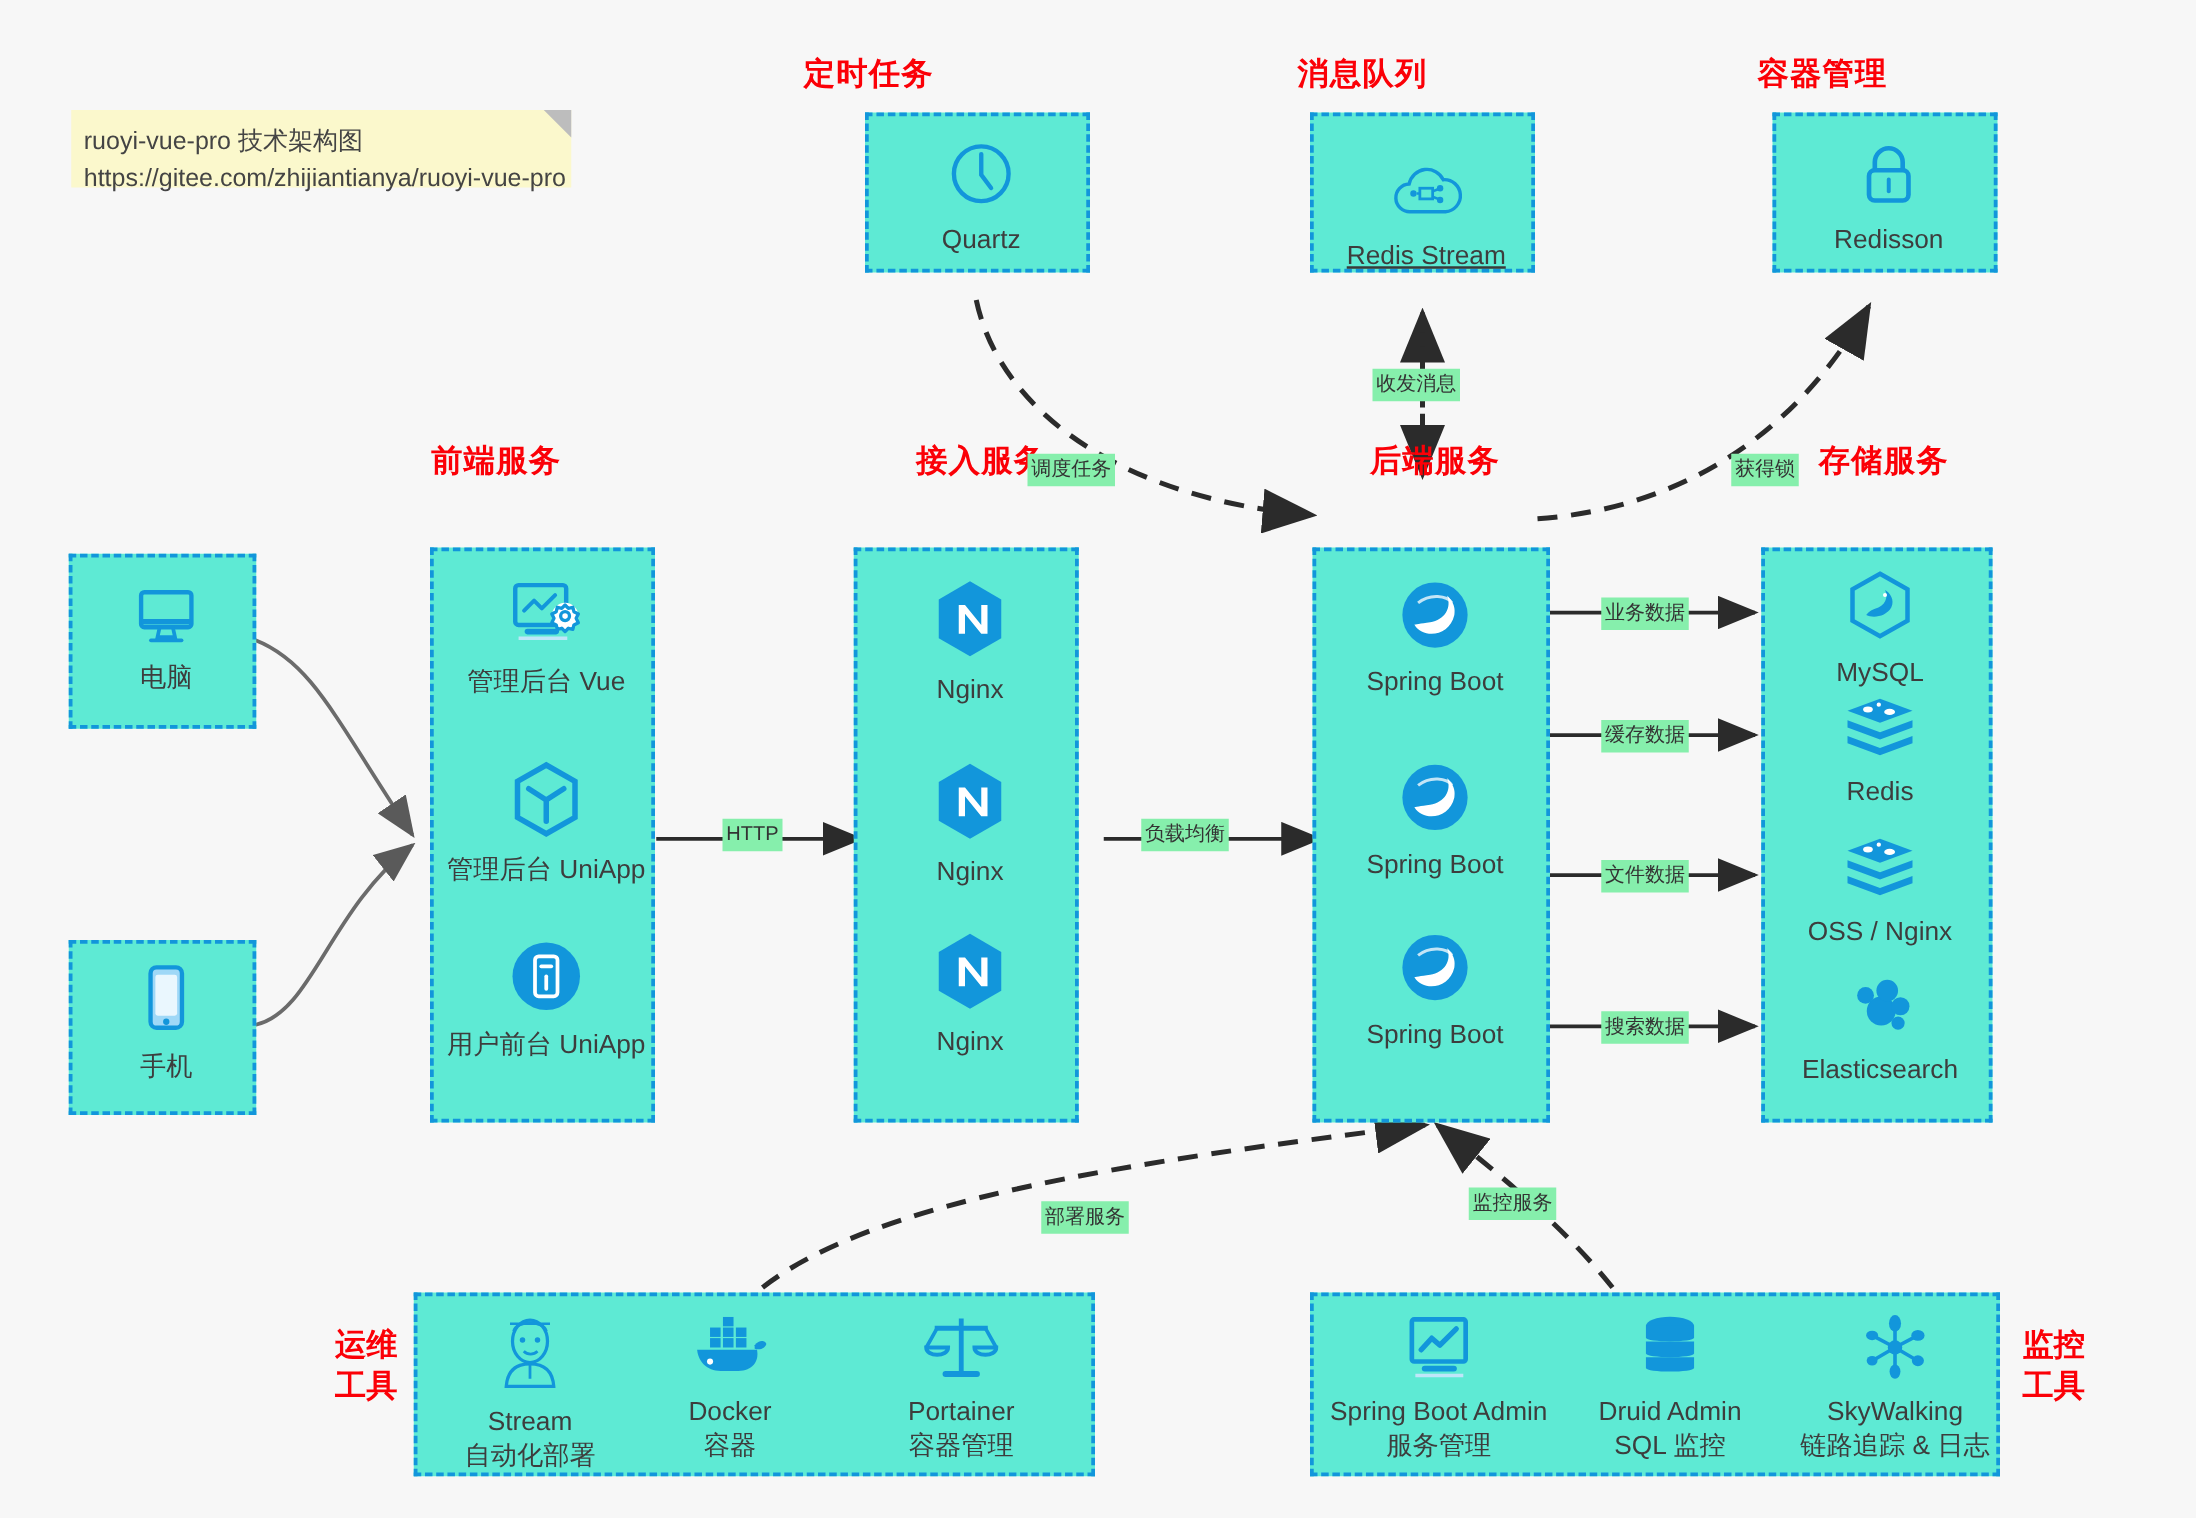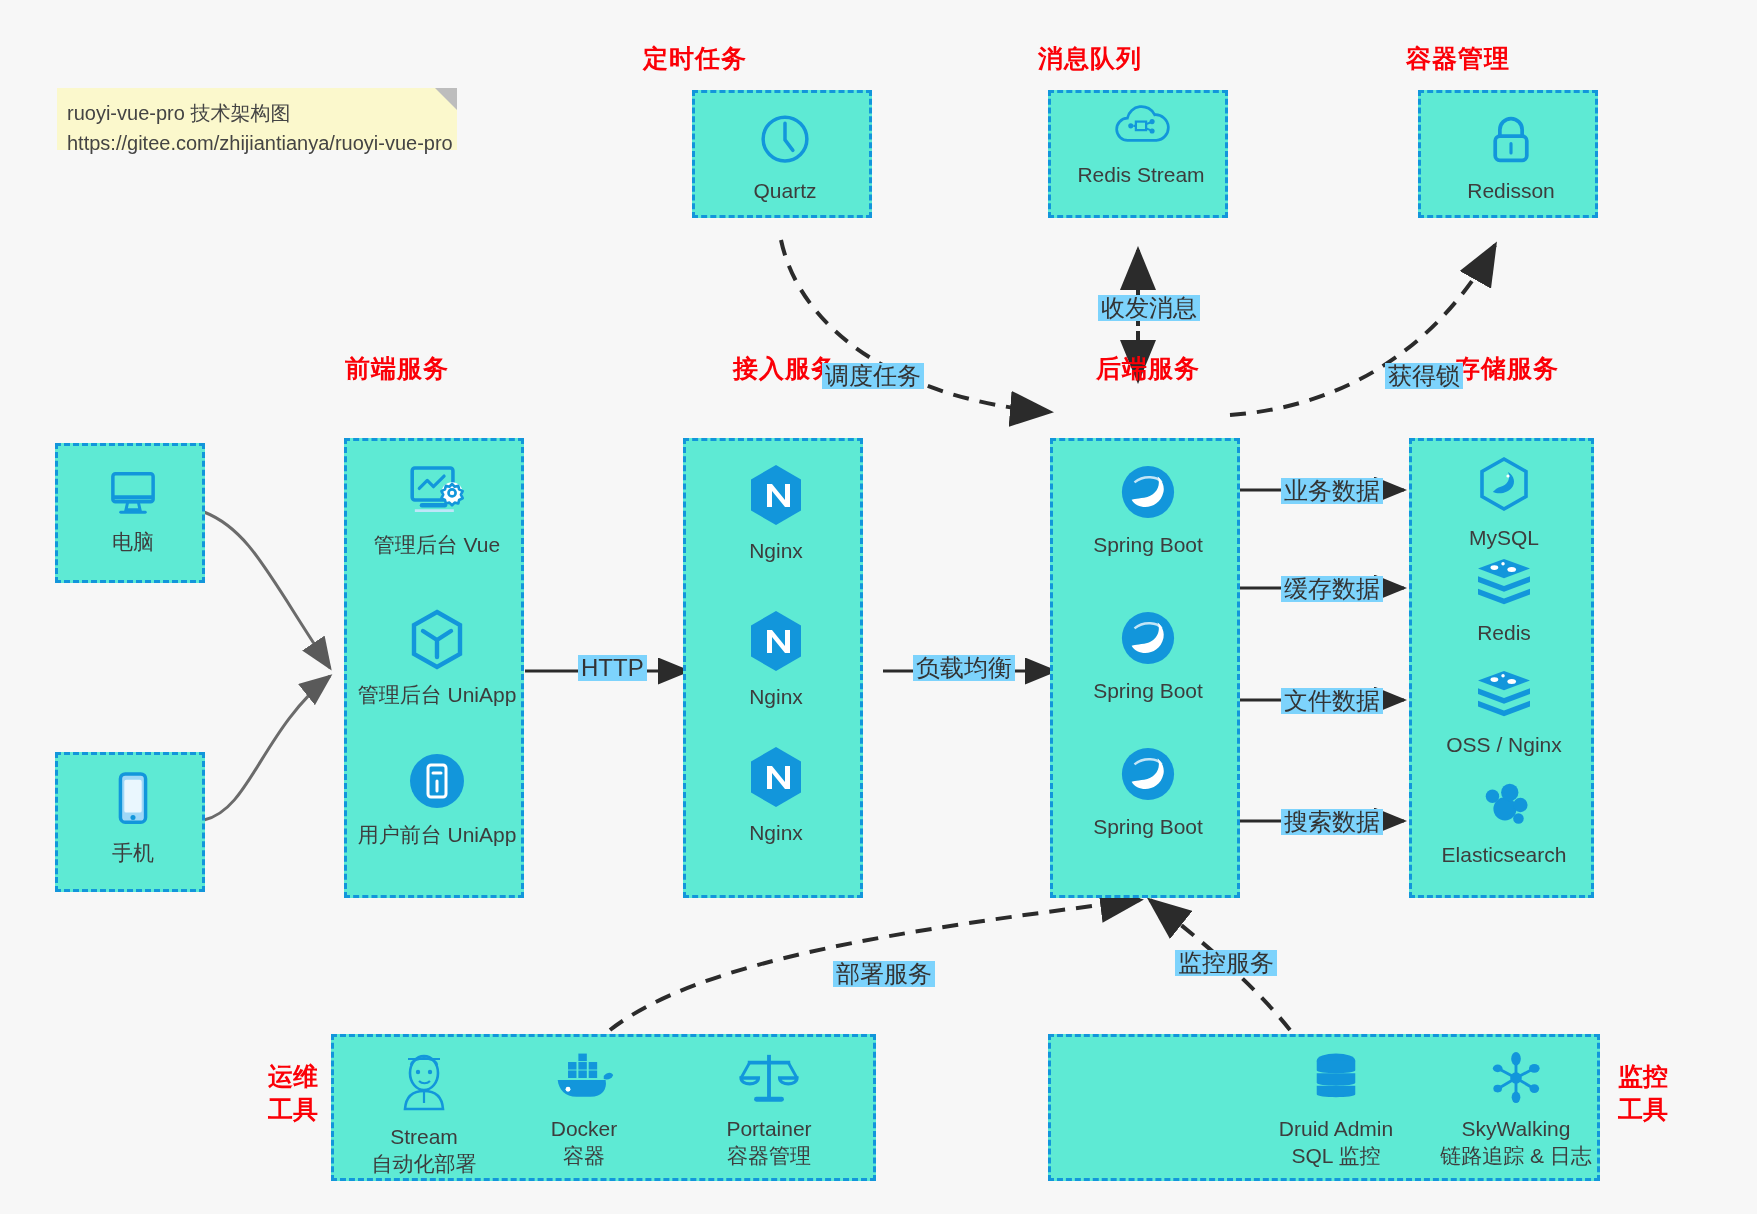--- a/index.html
+++ b/index.html
@@ -67,22 +67,22 @@
   }
   #note .fold{
     position:absolute;right:0;top:0;width:0;height:0;
     border-left:22px solid transparent;
     border-top:22px solid #bdbdbd;
   }
 
   
   .elabel{
     position:absolute;
-    background:#7dd3fc;
-    font-size:24px;
+    background:#86efac;
+    font-size:16px;
     color:#333;
     padding:1px 3px;
     white-space:nowrap;
     line-height:24px;
     text-align:right;
   }
   svg.lines{position:absolute;left:0;top:0;width:1757px;height:1214px;pointer-events:none;}
 </style>
 </head>
 <body>
@@ -140,21 +140,21 @@
             <circle cx="32" cy="32" r="25" fill="none" stroke="#1296db" stroke-width="4"></circle>
             <path d="M32 14 L32 33 L41 45" fill="none" stroke="#1296db" stroke-width="4" stroke-linecap="round"></path>
           </svg>
       </span>
       <div class="cap">Quartz</div>
     </div>
   </div>
 
   <div class="group-title" style="left:1010px;top:42px;width:160px;">消息队列</div>
   <div class="dbox" style="left:1048px;top:90px;width:180px;height:128px;">
-    <div class="node" style="left:0;top:6px;width:180px;">
+    <div class="node" style="left:0;top:35px;width:180px;text-decoration:underline;">
       <span class="ico">
         <svg width="58" height="52" viewBox="0 0 68 56">
           <path d="M19 46 a13 13 0 0 1 -1 -26 a17 17 0 0 1 32 -4 a12 12 0 0 1 2 30 z" fill="none" stroke="#1296db" stroke-width="3.2"></path>
           <rect x="28" y="24" width="12" height="10" fill="none" stroke="#1296db" stroke-width="2.6"></rect>
           <circle cx="22" cy="29" r="3" fill="#1296db"></circle>
             <circle cx="47" cy="24" r="3" fill="#1296db"></circle>
             <circle cx="47" cy="35" r="3" fill="#1296db"></circle>
           <path d="M25 29 L28 29 M40 27 L45 25 M40 32 L45 34" stroke="#1296db" stroke-width="2.4"></path>
         </svg>
       </span>
@@ -417,20 +417,32 @@
           <path d="M42 28 C 42 36 60 36 60 28 Z" fill="none" stroke="#1296db" stroke-width="3.4"></path>
           <path d="M11 12 L2 28 M51 12 L60 28" stroke="#1296db" stroke-width="3"></path>
         </svg>
       </span>
       <div class="cap">Portainer</div>
       <div class="cap">容器管理</div>
     </div>
   </div>
 
   <div class="dbox" style="left:1048px;top:1034px;width:552px;height:147px;">
+    <div class="node" style="left:-5px;top:14px;width:210px;">
+      <span class="ico">
+        <svg width="58" height="54" viewBox="0 0 62 56">
+          <rect x="8" y="4" width="46" height="36" rx="2" fill="none" stroke="#1296db" stroke-width="4"></rect>
+          <path d="M16 30 L25 20 L32 26 L46 12" fill="none" stroke="#1296db" stroke-width="4.5" stroke-linecap="round" stroke-linejoin="round"></path>
+          <path d="M19 46 H44" stroke="#1296db" stroke-width="5" stroke-linecap="round"></path>
+          <path d="M11 52 H52" stroke="#bfe6f9" stroke-width="3"></path>
+        </svg>
+      </span>
+      <div class="cap">Spring Boot Admin</div>
+      <div class="cap">服务管理</div>
+    </div>
 
     <div class="node" style="left:190px;top:14px;width:190px;">
       <span class="ico">
         <svg width="52" height="54" viewBox="0 0 54 56">
           <ellipse cx="27" cy="10" rx="20" ry="7.5" fill="#1296db"></ellipse>
           <path d="M7 10 V20 C7 24 47 24 47 20 V10" fill="#1296db"></path>
           <path d="M7 23 V33 C7 37 47 37 47 33 V23" fill="#1296db"></path>
           <path d="M7 36 V45 C7 49 47 49 47 45 V36" fill="#1296db"></path>
         </svg>
       </span>

